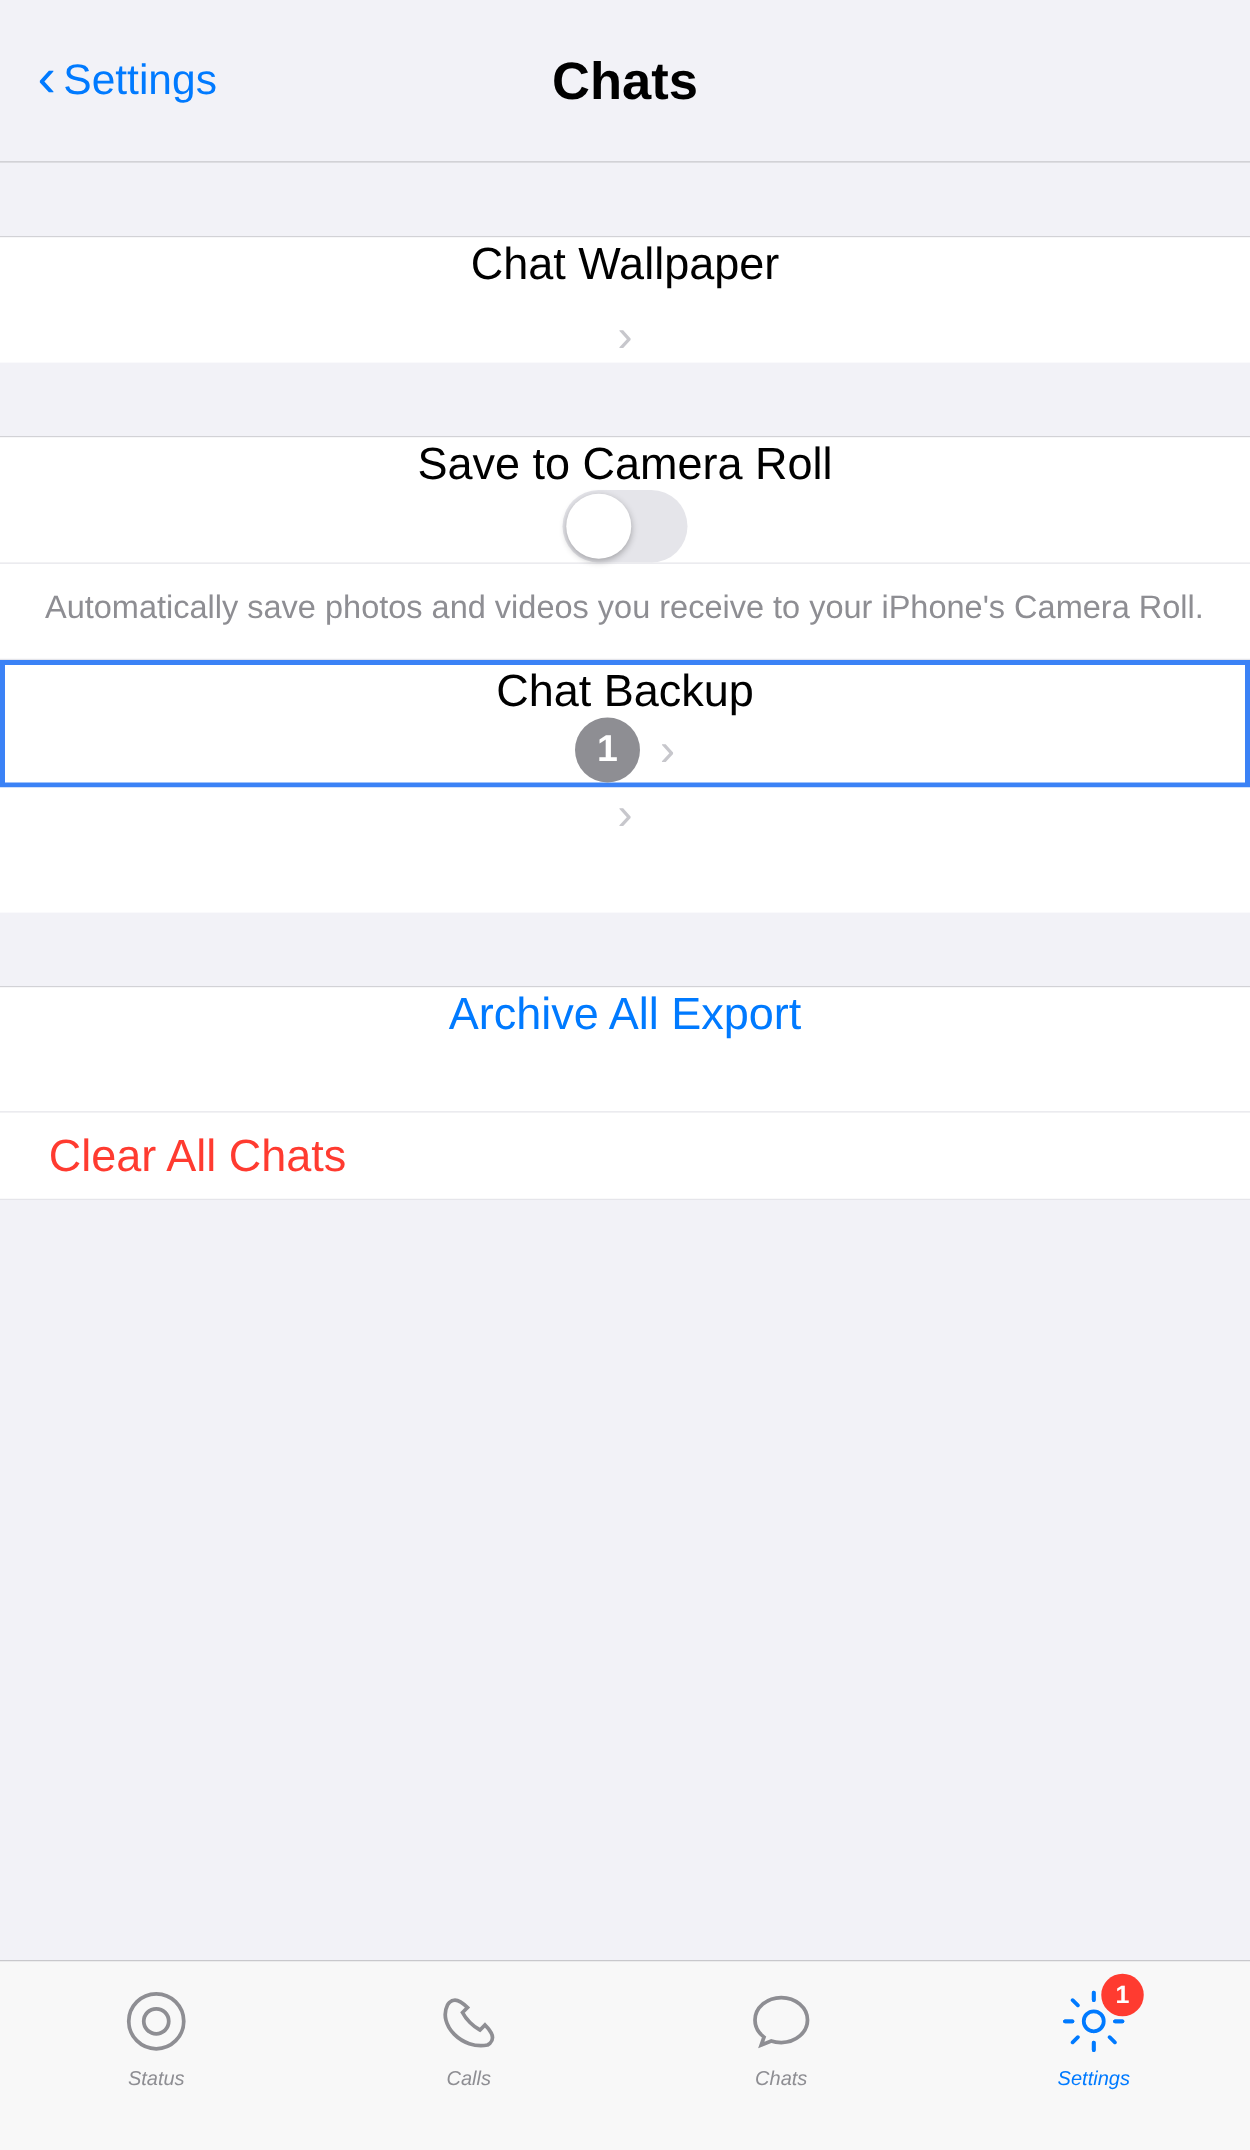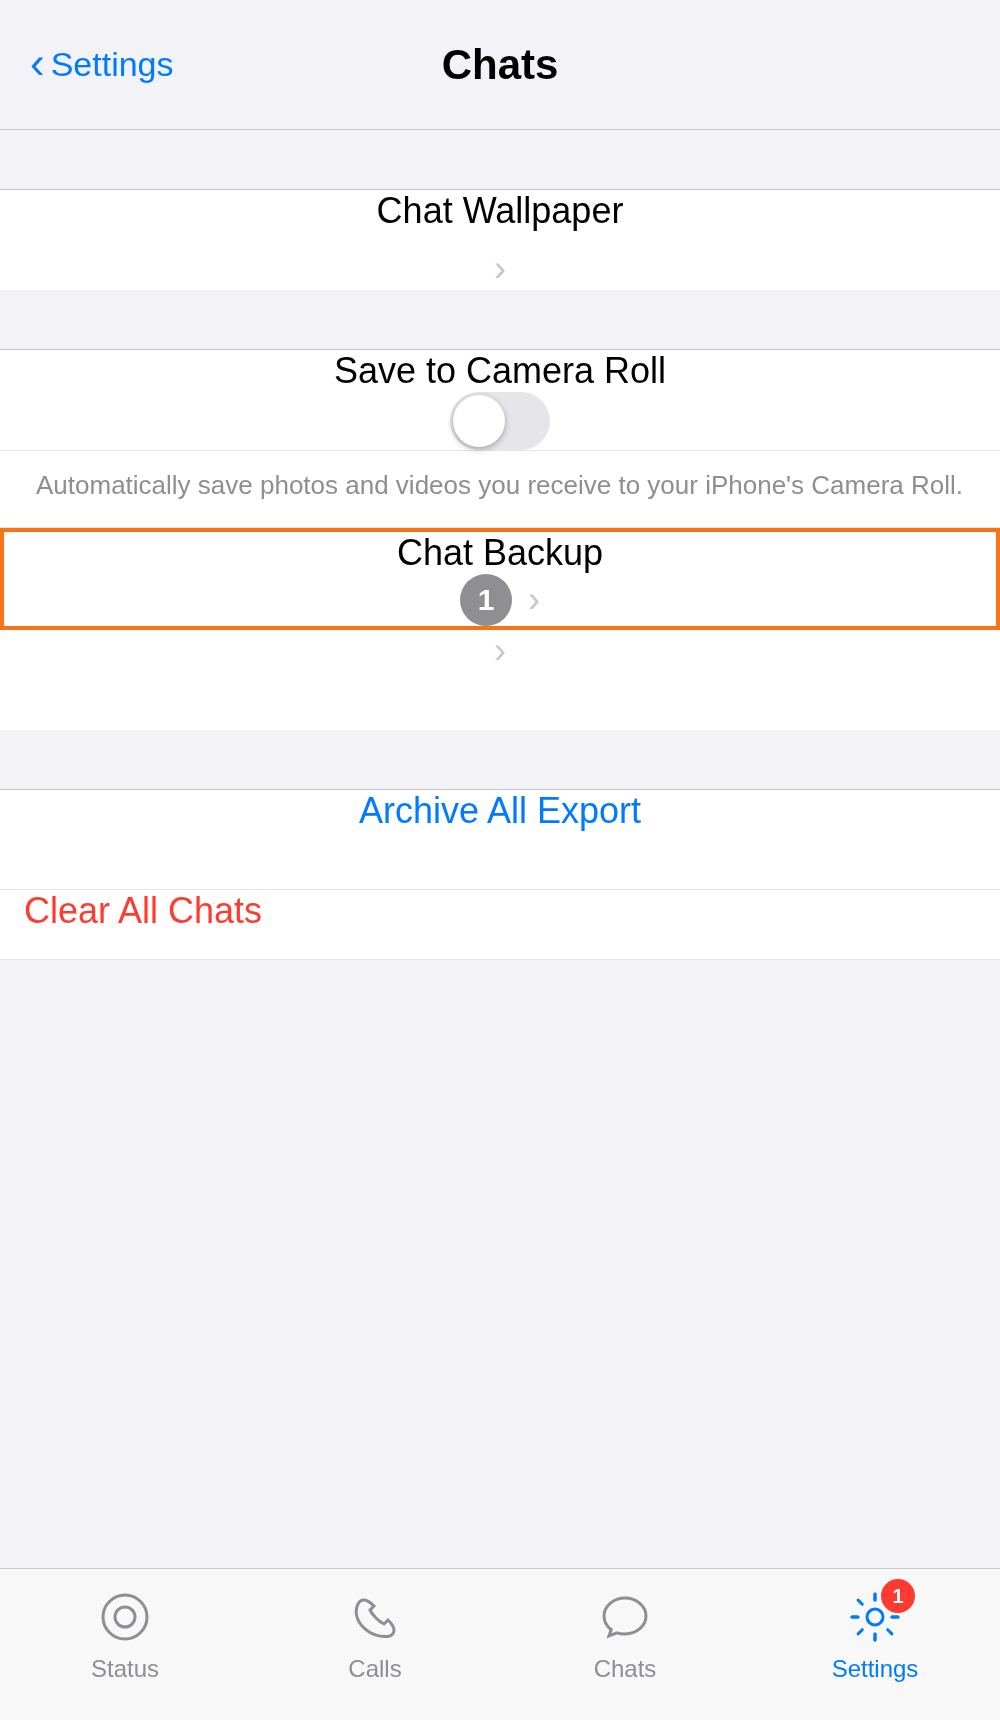--- a/index.html
+++ b/index.html
@@ -128,21 +128,21 @@
       display: flex;
       align-items: center;
       justify-content: center;
       color: #fff;
       font-size: 30px;
       font-weight: 600;
     }
 
     
     .row-highlighted {
-      border: 4px solid #f97316;
+      border: 4px solid #3b82f6;
       margin: 0;
     }
 
     
     .row-blue .row-label {
       color: #007aff;
     }
 
     
     .tab-bar {
@@ -176,22 +176,23 @@
       justify-content: center;
       position: relative;
     }
 
     .tab-icon svg {
       width: 54px;
       height: 54px;
     }
 
     .tab-label {
-      font-size: 24px;
+      font-size: 16px;
       color: #8e8e93;
+      font-style: italic;
     }
 
     .tab-item.active .tab-label {
       color: #007aff;
     }
 
     .tab-badge {
       position: absolute;
       top: -8px;
       right: -10px;
@@ -203,21 +204,22 @@
       align-items: center;
       justify-content: center;
       color: #fff;
       font-size: 20px;
       font-weight: 700;
     }
 
     
     .partial-row {
       display: flex;
-      padding: 0 24px;
+      align-items: center;
+      padding: 0 39px;
       height: 70px;
       background: #fff;
       border-bottom: 1px solid #e5e5ea;
       overflow: hidden;
     }
     .partial-row .row-label {
       color: #ff3b30;
     }
   </style>
 </head>

